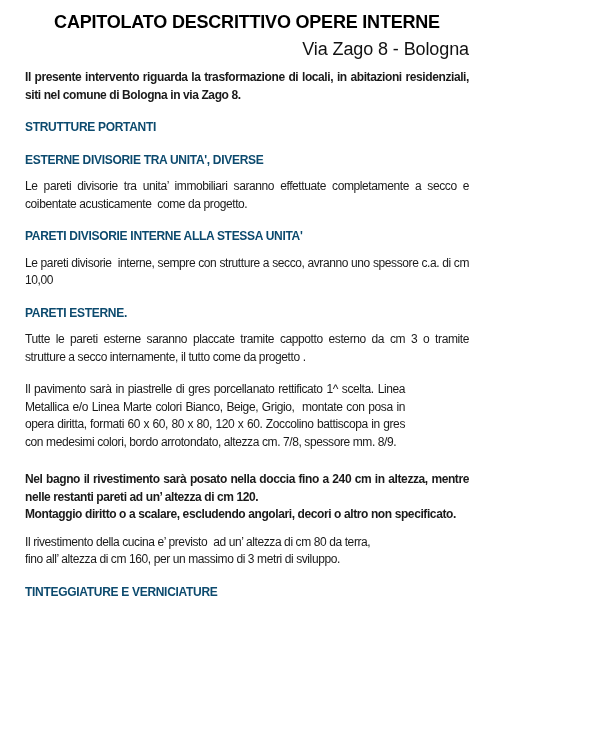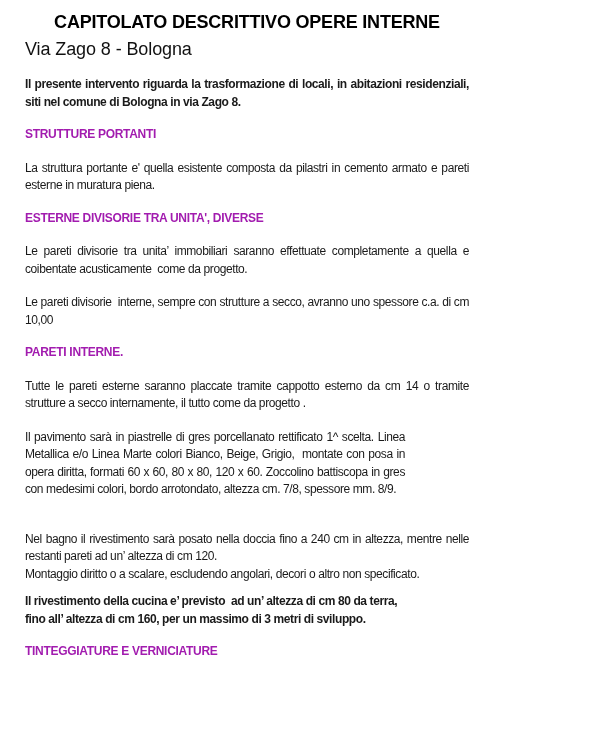--- a/index.html
+++ b/index.html
@@ -27,81 +27,81 @@
     line-height: 22px;
     text-align: center;
     letter-spacing: -0.2px;
     color: #000000;
   }
   .subtitle {
     margin: 5px 0 0 0;
     font-size: 18px;
     font-weight: normal;
     line-height: 22px;
-    text-align: left;
+    text-align: right;
     letter-spacing: -0.1px;
     color: #111111;
   }
   .intro {
     margin: 22px 0 0 0;
     font-weight: bold;
   }
   .intro, .para {
     font-size: 12px;
     line-height: 17.5px;
     letter-spacing: -0.4px;
     white-space: pre-wrap;
     text-align: justify;
     margin-bottom: 0;
-    margin-top: 16px;
+    margin-top: 9px;
   }
   .section {
     margin-top: 15px;
   }
   .heading {
     margin: 0;
     font-size: 12px;
     font-weight: bold;
     line-height: 17.5px;
     letter-spacing: -0.3px;
-    color: #a21caf;
+    color: #0c4a6e;
   }
   .para.narrow {
     max-width: 380px;
   }
   .para.gap-large {
-    margin-top: 32px;
+    margin-top: 20px;
+    font-weight: bold;
   }
   .para.gap-small {
     margin-top: 10px;
-    font-weight: bold;
   }
 </style>
 </head>
 <body>
 
 <div class="doc">
   <h1 class="title">CAPITOLATO DESCRITTIVO OPERE INTERNE</h1>
   <div class="subtitle">Via Zago 8 - Bologna</div>
   <p class="intro">Il presente intervento riguarda la trasformazione di locali, in abitazioni residenziali, siti nel comune di Bologna in via Zago 8.</p>
   <div>
       <section class="section">
         <h2 class="heading">STRUTTURE PORTANTI</h2>
-        <p class="para">La struttura portante e' quella esistente composta da pilastri in cemento armato e pareti esterne in muratura piena.</p>
       </section>
       <section class="section">
         <h2 class="heading">ESTERNE DIVISORIE TRA UNITA', DIVERSE</h2>
-        <p class="para">Le pareti divisorie tra unita’ immobiliari saranno effettuate completamente a quella e coibentate acusticamente  come da progetto.</p>
+        <p class="para">Le pareti divisorie tra unita’ immobiliari saranno effettuate completamente a secco e coibentate acusticamente  come da progetto.</p>
       </section>
       <section class="section">
+        <h2 class="heading">PARETI DIVISORIE INTERNE ALLA STESSA UNITA'</h2>
         <p class="para">Le pareti divisorie  interne, sempre con strutture a secco, avranno uno spessore c.a. di cm 10,00</p>
       </section>
       <section class="section">
-        <h2 class="heading">PARETI INTERNE.</h2>
-        <p class="para">Tutte le pareti esterne saranno placcate tramite cappotto esterno da cm 14 o tramite strutture a secco internamente, il tutto come da progetto .</p>
+        <h2 class="heading">PARETI ESTERNE.</h2>
+        <p class="para">Tutte le pareti esterne saranno placcate tramite cappotto esterno da cm 3 o tramite strutture a secco internamente, il tutto come da progetto .</p>
       </section>
       <section class="section">
         <p class="para narrow">Il pavimento sarà in piastrelle di gres porcellanato rettificato 1^ scelta. Linea Metallica e/o Linea Marte colori Bianco, Beige, Grigio,  montate con posa in opera diritta, formati 60 x 60, 80 x 80, 120 x 60. Zoccolino battiscopa in gres con medesimi colori, bordo arrotondato, altezza cm. 7/8, spessore mm. 8/9.</p>
         <p class="para gap-large">Nel bagno il rivestimento sarà posato nella doccia fino a 240 cm in altezza, mentre nelle restanti pareti ad un’ altezza di cm 120.
 Montaggio diritto o a scalare, escludendo angolari, decori o altro non specificato.</p>
         <p class="para gap-small">Il rivestimento della cucina e’ previsto  ad un’ altezza di cm 80 da terra,
 fino all’ altezza di cm 160, per un massimo di 3 metri di sviluppo.</p>
       </section>
       <section class="section">
         <h2 class="heading">TINTEGGIATURE E VERNICIATURE</h2>

